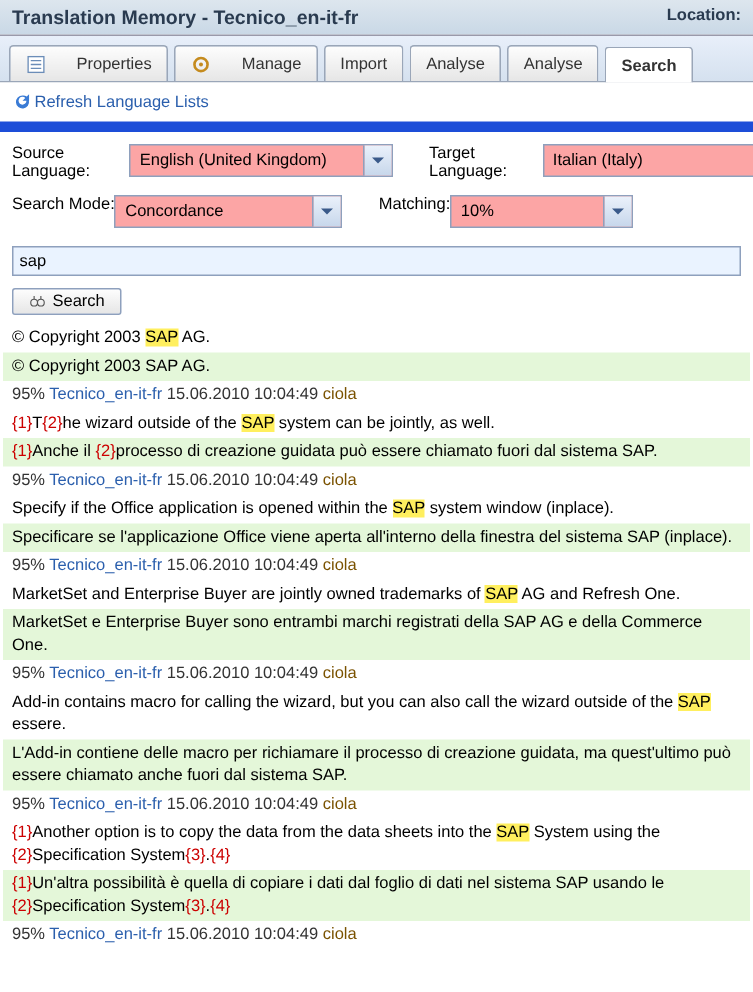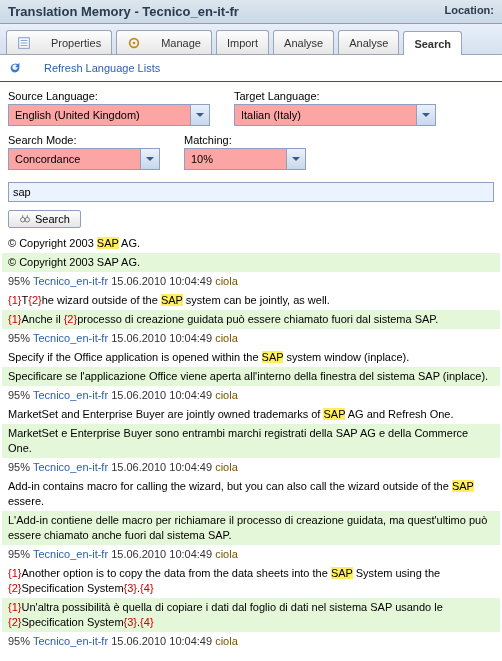--- a/index.html
+++ b/index.html
@@ -5,25 +5,25 @@
 html,body{margin:0;padding:0;font-family:Tahoma,Arial,sans-serif;font-size:11px;color:#000;background:#fff}
 body{width:502px}
 .header{background:linear-gradient(#dde6ee,#c9d8e6);padding:4px 8px;display:flex;justify-content:space-between;align-items:flex-start;border-bottom:1px solid #99a}
 .header-title{font-weight:bold;font-size:13px;color:#2a3b50}
 .header-loc{font-weight:bold;font-size:11px;color:#2a3b50}
 .tabstrip{background:linear-gradient(#e8effa,#d5e1ef);padding:6px 6px 0 6px;border-bottom:1px solid #9aa6b8}
 .tabrow{display:flex;gap:4px}
 .tab{display:flex;align-items:center;gap:20px;padding:4px 10px;background:linear-gradient(#fdfdfd,#e6e6e6);border:1px solid #9aa6b8;border-bottom:none;border-radius:3px 3px 0 0;color:#333;cursor:pointer;height:15px}
 .tab svg{width:14px;height:14px}
 .tab.active{background:#fff;font-weight:bold;position:relative;top:1px}
-.subtool{padding:6px 8px;border-bottom:1px solid #1d4ed8;background:#fff;display:flex;align-items:center;gap:22px}
+.subtool{padding:6px 8px;border-bottom:7px solid #1d4ed8;background:#fff;display:flex;align-items:center;gap:1px}
 .refresh-link{color:#2b5fad;cursor:pointer}
 .form-area{padding:8px}
 .form-row{display:flex;gap:24px;margin-bottom:2px}
-.form-col{display:flex;flex-direction:column}
+.form-col{display:flex;flex-direction:row}
 .form-label{margin-bottom:2px}
 .dropdown{display:flex;align-items:center;border:1px solid #8ea0bd;height:20px;background:#fca5a5;cursor:pointer}
 .dropdown span{padding:0 6px;flex:1}
 .dd-btn{width:18px;height:20px;background:linear-gradient(#eaf1fb,#c7d7eb);border-left:1px solid #8ea0bd;display:flex;align-items:center;justify-content:center}
 .dd-btn svg{width:8px;height:8px}
 .w200{width:200px}.w150{width:150px}.w120{width:120px}
 .search-input{margin:2px 8px 6px 8px;border:1px solid #8ea0bd;background:#eaf3ff;padding:3px 4px}
 .btn{margin:2px 8px 6px 8px;display:inline-flex;align-items:center;gap:4px;border:1px solid #8ea0bd;background:linear-gradient(#fdfdfd,#e6e6e6);padding:2px 10px;cursor:pointer;border-radius:2px}
 .results{padding:0 2px}
 .results-count{padding:2px 6px}

